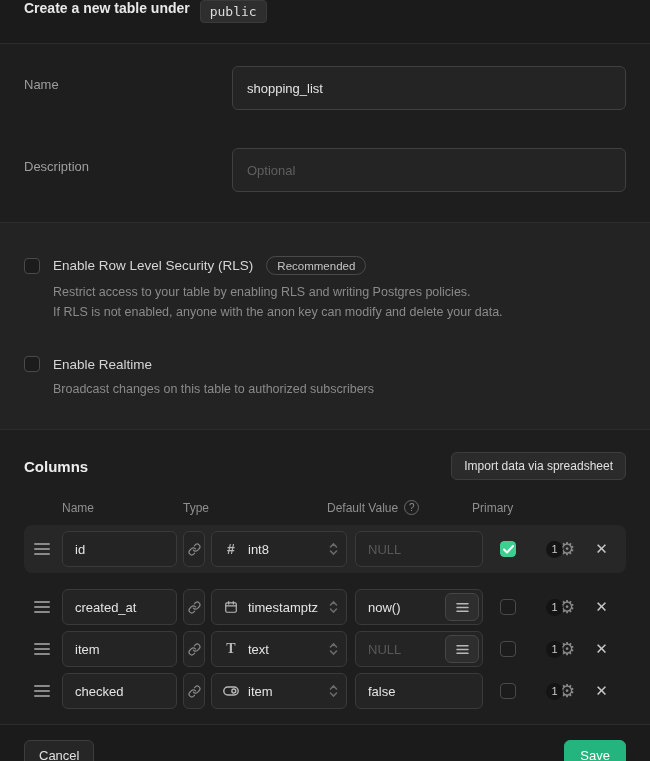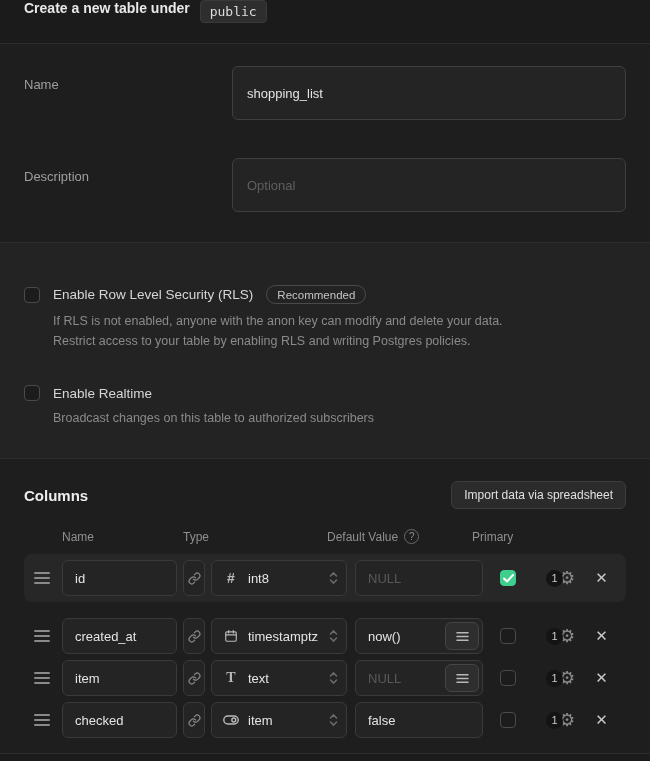--- a/index.html
+++ b/index.html
@@ -21,30 +21,30 @@
     font-family:"DejaVu Sans Mono", monospace; font-size:13px; color:#dcdcdc;
     background:#2e2e2e; border:1px solid #3a3a3a; border-radius:4px;
     padding:3px 9px;
   }
   
   .section-basic { background:#1e1e1e; padding:22px 24px 30px; }
   .form-row { display:flex; align-items:flex-start; }
   .form-row + .form-row { margin-top:38px; }
   .form-label { flex:0 0 208px; font-size:13px; color:#9e9e9e; padding-top:11px; }
   .text-input {
-    flex:1; height:54px; background:#242424; border:1px solid #3f3f3f;
+    flex:1; height:44px; background:#242424; border:1px solid #3f3f3f;
     border-radius:6px; color:#e4e4e4; font-size:13px; padding:0 14px;
     font-family:"Liberation Sans", sans-serif; outline:none;
   }
   .text-input::placeholder { color:#5f5f5f; }
   
   .section-options { background:#232323; border-top:1px solid #2d2d2d; border-bottom:1px solid #2d2d2d;
     padding:33px 24px 30px; }
   .opt-block + .opt-block { margin-top:34px; }
-  .opt-head { display:flex; align-items:center; gap:13px;margin-top:9px; }
+  .opt-head { display:flex; align-items:center; gap:13px; }
   .checkbox {
     width:16px; height:16px; border:1px solid #4a4a4a; border-radius:4px;
     background:#1c1c1c; flex:0 0 16px; display:flex; align-items:center; justify-content:center;
     cursor:pointer;
   }
   .checkbox svg { display:none; }
   .checkbox.checked { background:#3ecf8e; border-color:#3ecf8e; }
   .checkbox.checked svg { display:block; }
   .opt-label { font-size:13.5px; color:#d6d6d6; }
   .pill-badge {
@@ -152,22 +152,22 @@
 <div class="section-options">
   <div class="opt-block">
     <div class="opt-head">
       <span class="checkbox">
         
       </span>
       <span class="opt-label">Enable Row Level Security (RLS)</span>
       <span class="pill-badge">Recommended</span>
     </div>
     <div class="opt-desc">
+      <div>Restrict access to your table by enabling RLS and writing Postgres policies.</div>
       <div>If RLS is not enabled, anyone with the anon key can modify and delete your data.</div>
-      <div>Restrict access to your table by enabling RLS and writing Postgres policies.</div>
     </div>
   </div>
   <div class="opt-block">
     <div class="opt-head">
       <span class="checkbox">
         
       </span>
       <span class="opt-label">Enable Realtime</span>
     </div>
     <div class="opt-desc">Broadcast changes on this table to authorized subscribers</div>

